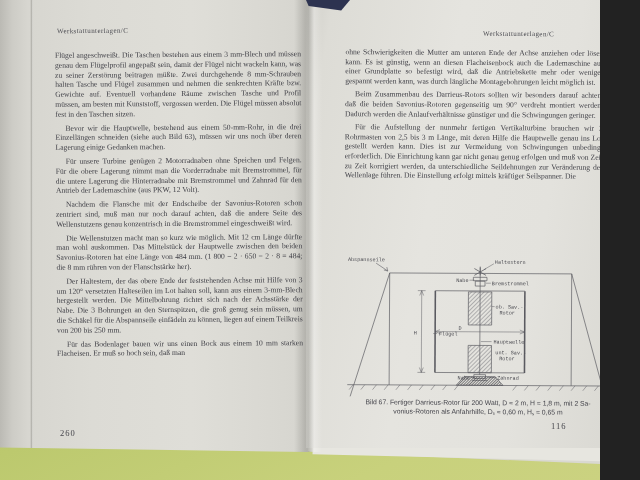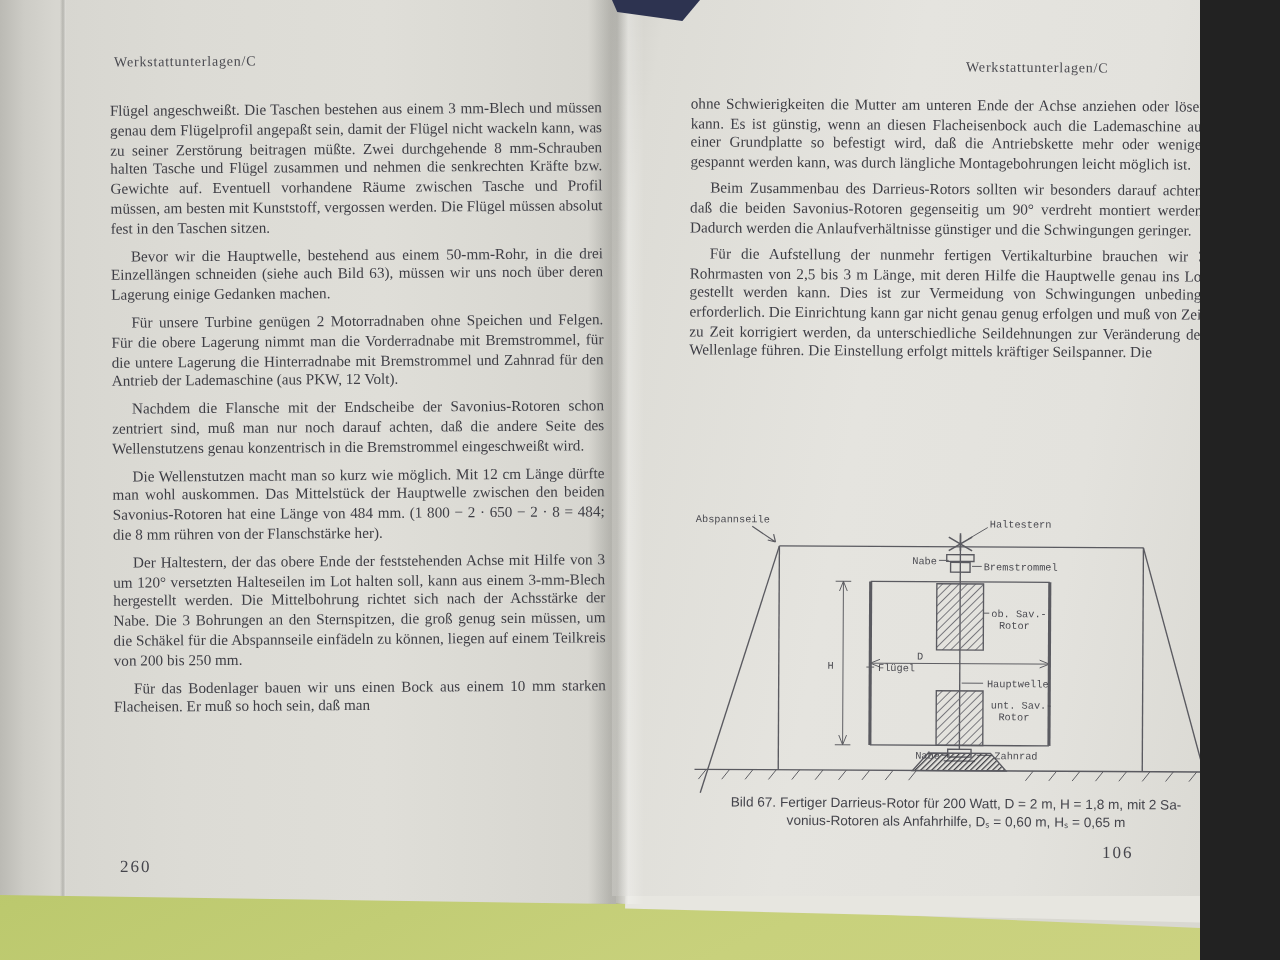--- a/index.html
+++ b/index.html
@@ -150,15 +150,15 @@
     <text x="70" y="85">H</text>
     <text x="116" y="80">D</text>
   </svg>
 
   <div class="caption">
     <div>Bild 67. Fertiger Darrieus-Rotor für 200 Watt, D = 2 m, H = 1,8 m, mit 2 Sa-</div>
     <div>vonius-Rotoren als Anfahrhilfe, Dₛ = 0,60 m, Hₛ = 0,65 m</div>
   </div>
 
   <div class="pnum pnum-left">260</div>
-  <div class="pnum pnum-right">106</div>
+  <div class="pnum pnum-right">116</div>
 
 </div>
 
 </body></html>

